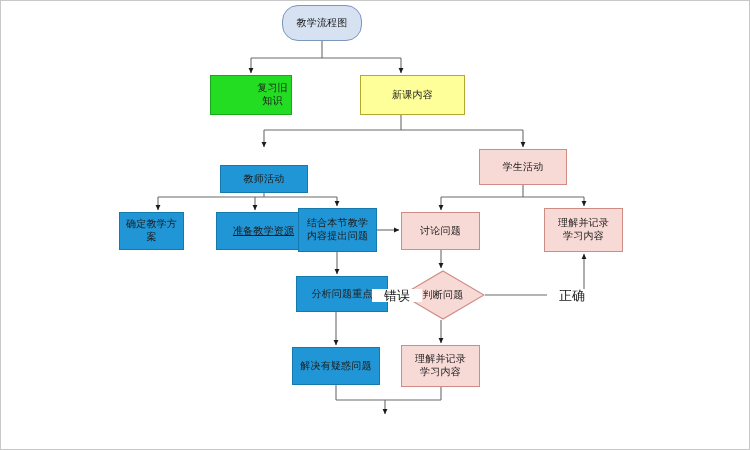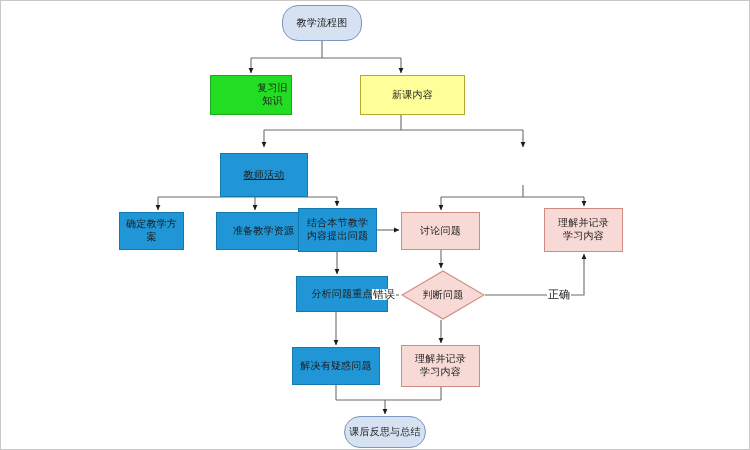--- a/index.html
+++ b/index.html
@@ -67,24 +67,24 @@
     left: 0; top: 0;
     width: 100%;
     height: 100%;
   }
   .n-diamond .lbl {
     position: relative;
     z-index: 2;
   }
   .edge-label {
     position: absolute;
-    font-size: 11px;
+    font-size: 13px;
     color: #161616;
     background: #ffffff;
-    padding: 0 1px;
+    padding: 0 12px;
     line-height: 1;
     z-index: 4;
     white-space: nowrap;
   }
 </style>
 </head>
 <body>
 
 <div id="canvas">
 
@@ -143,30 +143,33 @@
   </div>
 
   <div class="node n-green" style="left:209px; top:74px; width:82px; height:40px;padding-left:46px;">
     <span class="lbl">复习旧知识</span>
   </div>
 
   <div class="node n-yellow" style="left:359px; top:74px; width:105px; height:40px;">
     <span class="lbl">新课内容</span>
   </div>
 
-  <div class="node n-blue" style="left:219px; top:152px; width:88px; height:44px;text-decoration:underline;">
+  <div class="node n-blue" style="left:219px; top:164px; width:88px; height:28px;">
     <span class="lbl">教师活动</span>
   </div>
 
+  <div class="node n-pink" style="left:478px; top:148px; width:88px; height:36px;">
+    <span class="lbl">学生活动</span>
+  </div>
 
   <div class="node n-blue" style="left:118px; top:211px; width:65px; height:38px;">
     <span class="lbl">确定教学方案</span>
   </div>
 
-  <div class="node n-blue" style="left:215px; top:211px; width:95px; height:38px;">
+  <div class="node n-blue" style="left:215px; top:211px; width:95px; height:38px;text-decoration:underline;">
     <span class="lbl">准备教学资源</span>
   </div>
 
   <div class="node n-blue" style="left:297px; top:207px; width:79px; height:44px;">
     <span class="lbl">结合本节教学
 内容提出问题</span>
   </div>
 
   <div class="node n-pink" style="left:400px; top:211px; width:79px; height:38px;">
     <span class="lbl">讨论问题</span>
@@ -190,21 +193,18 @@
 
   <div class="node n-blue" style="left:291px; top:346px; width:88px; height:38px;align-items:center;">
     <span class="lbl">解决有疑惑问题</span>
   </div>
 
   <div class="node n-pink" style="left:400px; top:344px; width:79px; height:42px;">
     <span class="lbl">理解并记录
 学习内容</span>
   </div>
 
-  <div class="node n-terminator" style="left:343px; top:415px; width:82px; height:32px;">
-    <span class="lbl">课后反思与总结</span>
-  </div>
 
   <div class="edge-label" style="left:371px; top:288px;">错误</div>
 
   <div class="edge-label" style="left:546px; top:288px;">正确</div>
 
 </div>
 
 </body></html>

